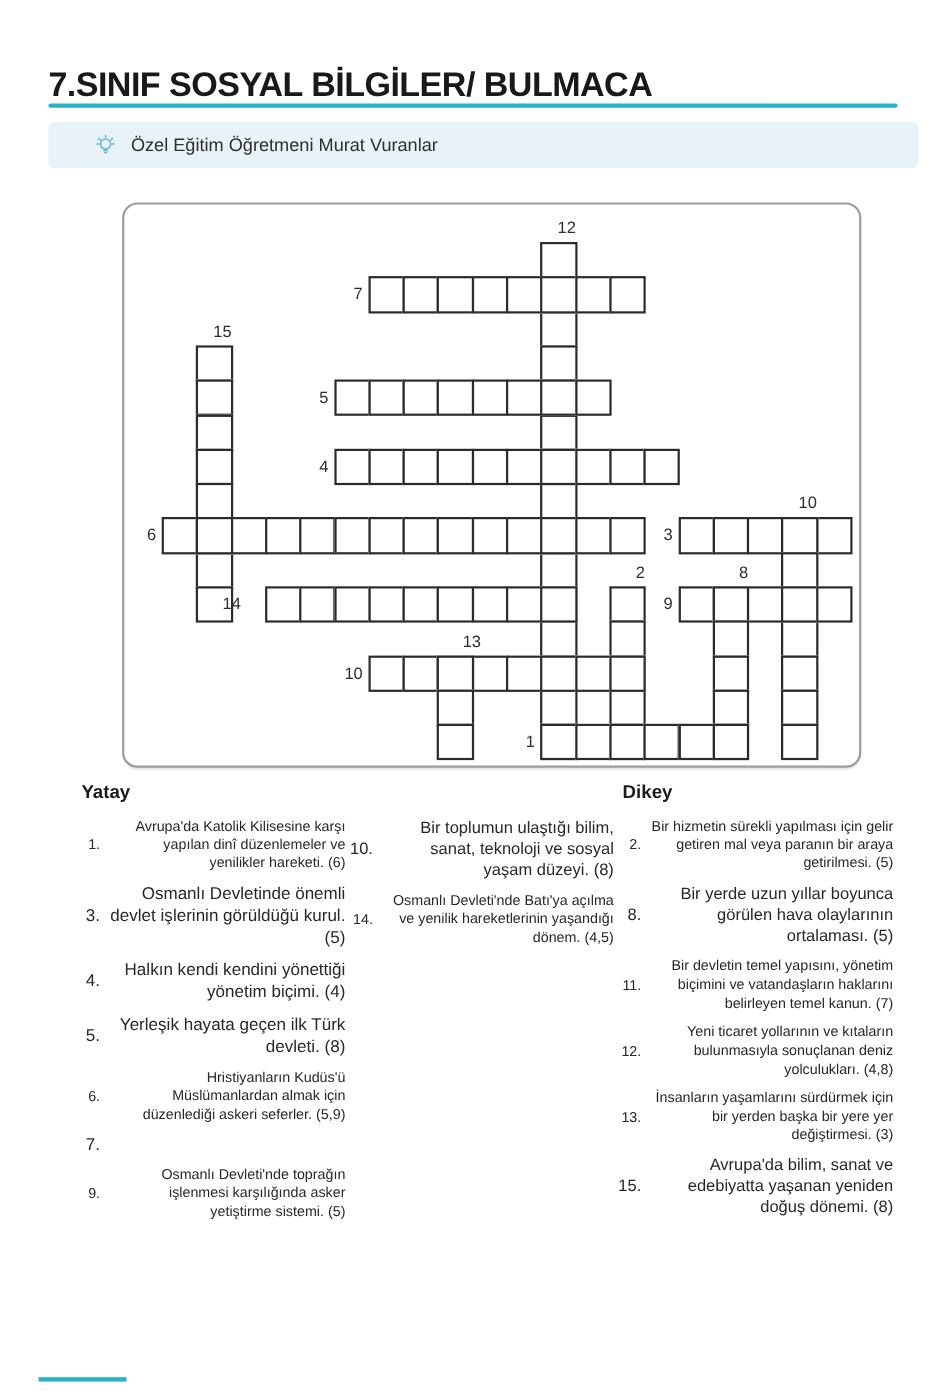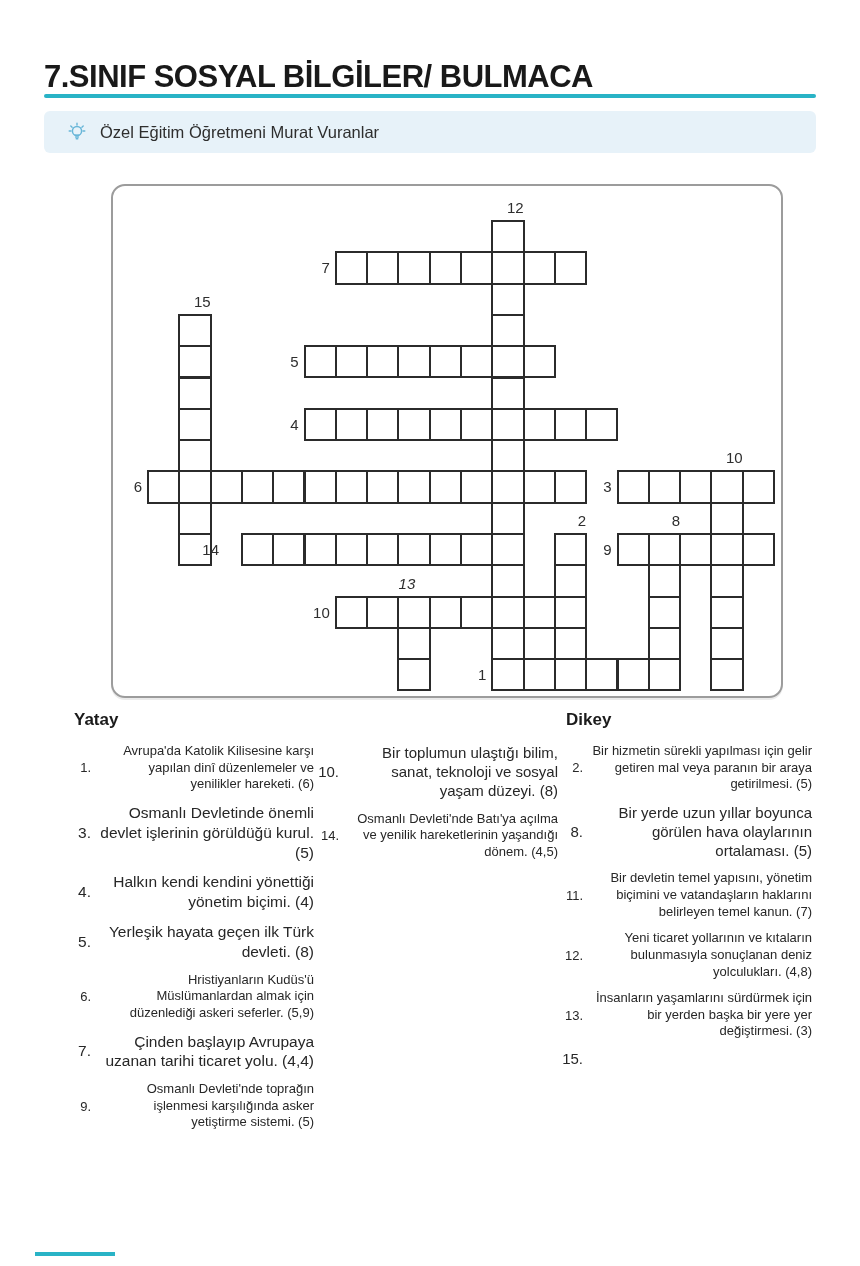--- a/index.html
+++ b/index.html
@@ -14,21 +14,21 @@
     position:absolute; left:44px; top:38px;
     font-size:31px; font-weight:bold; color:#191919;
     letter-spacing:-0.5px; white-space:nowrap;
   }
   .title-divider {
     position:absolute; left:44px; top:94px; width:772px; height:4px;
     border-radius:2px;
   }
   .byline-banner {
     position:absolute; left:44px; top:111px; width:772px; height:42px;
-    border-radius:6px; display:flex; align-items:center;
+    border-radius:6px; display:flex; align-items:center;padding-left:19px;
   }
   .bulb-icon { margin-left:21px; flex:none; display:block; }
   .byline-text { margin-left:11px; font-size:16.5px; color:#2e2e2e; }
 
   .crossword-box {
     position:absolute; left:111px; top:184px; width:668px; height:510px;
     border:2px solid #9c9c9c; border-radius:14px; background:#fff;
     box-shadow:0 2px 0 rgba(0,0,0,0.08);
   }
   .crossword-grid { position:absolute; left:35px; top:35px; }
@@ -179,21 +179,21 @@
       <div class="cw-cell" style="left: 499.8px; top: 437.2px; width: 33.3px; height: 33.3px; border-color: rgb(43, 43, 43);"></div>
       <div class="cw-lbl cw-lbl-across" style="left: 143.8px; top: 375.6px; width: 38px; line-height: 31.3px; height: 31.3px;">10</div>
       <div class="cw-cell" style="left: 186.8px; top: 374.6px; width: 33.3px; height: 33.3px; border-color: rgb(43, 43, 43);"></div>
       <div class="cw-cell" style="left: 218.1px; top: 374.6px; width: 33.3px; height: 33.3px; border-color: rgb(43, 43, 43);"></div>
       <div class="cw-cell" style="left: 249.4px; top: 374.6px; width: 33.3px; height: 33.3px; border-color: rgb(43, 43, 43);"></div>
       <div class="cw-cell" style="left: 280.7px; top: 374.6px; width: 33.3px; height: 33.3px; border-color: rgb(43, 43, 43);"></div>
       <div class="cw-cell" style="left: 312px; top: 374.6px; width: 33.3px; height: 33.3px; border-color: rgb(43, 43, 43);"></div>
       <div class="cw-cell" style="left: 343.3px; top: 374.6px; width: 33.3px; height: 33.3px; border-color: rgb(43, 43, 43);"></div>
       <div class="cw-cell" style="left: 374.6px; top: 374.6px; width: 33.3px; height: 33.3px; border-color: rgb(43, 43, 43);"></div>
       <div class="cw-cell" style="left: 405.9px; top: 374.6px; width: 33.3px; height: 33.3px; border-color: rgb(43, 43, 43);"></div>
-      <div class="cw-lbl cw-lbl-down" style="left: 236px; top: 352.6px; width: 31.3px; line-height: 20px; height: 20px; font-style: italic;">13</div>
+      <div class="cw-lbl cw-lbl-down" style="left: 258px; top: 352.6px; width: 31.3px; line-height: 20px; height: 20px;">13</div>
       <div class="cw-cell" style="left: 249.4px; top: 374.6px; width: 33.3px; height: 33.3px; border-color: rgb(43, 43, 43);"></div>
       <div class="cw-cell" style="left: 249.4px; top: 405.9px; width: 33.3px; height: 33.3px; border-color: rgb(43, 43, 43);"></div>
       <div class="cw-cell" style="left: 249.4px; top: 437.2px; width: 33.3px; height: 33.3px; border-color: rgb(43, 43, 43);"></div>
       <div class="cw-lbl cw-lbl-across" style="left: 300.3px; top: 438.2px; width: 38px; line-height: 31.3px; height: 31.3px;">1</div>
       <div class="cw-cell" style="left: 343.3px; top: 437.2px; width: 33.3px; height: 33.3px; border-color: rgb(43, 43, 43);"></div>
       <div class="cw-cell" style="left: 374.6px; top: 437.2px; width: 33.3px; height: 33.3px; border-color: rgb(43, 43, 43);"></div>
       <div class="cw-cell" style="left: 405.9px; top: 437.2px; width: 33.3px; height: 33.3px; border-color: rgb(43, 43, 43);"></div>
       <div class="cw-cell" style="left: 437.2px; top: 437.2px; width: 33.3px; height: 33.3px; border-color: rgb(43, 43, 43);"></div>
       <div class="cw-cell" style="left: 468.5px; top: 437.2px; width: 33.3px; height: 33.3px; border-color: rgb(43, 43, 43);"></div>
       <div class="cw-cell" style="left: 499.8px; top: 437.2px; width: 33.3px; height: 33.3px; border-color: rgb(43, 43, 43);"></div>
@@ -217,21 +217,20 @@
     <div class="clue" style="font-size: 15.5px;">
       <span class="clue-num">5.</span>
       <div class="clue-text">Yerleşik hayata geçen ilk Türk devleti. (8)</div>
     </div>
     <div class="clue" style="font-size: 13px;">
       <span class="clue-num">6.</span>
       <div class="clue-text">Hristiyanların Kudüs'ü Müslümanlardan almak için düzenlediği askeri seferler. (5,9)</div>
     </div>
     <div class="clue" style="font-size: 15.5px;">
       <span class="clue-num">7.</span>
-      <div class="clue-text">Çinden başlayıp Avrupaya uzanan tarihi ticaret yolu. (4,4)</div>
     </div>
     <div class="clue" style="font-size: 13px;">
       <span class="clue-num">9.</span>
       <div class="clue-text">Osmanlı Devleti'nde toprağın işlenmesi karşılığında asker yetiştirme sistemi. (5)</div>
     </div>
   </div>
 
 <div class="clue-col" id="col-middle" style="left:316px; top:743px; width:242px;">
     <div class="clue" style="font-size: 15px;">
       <span class="clue-num">10.</span>
@@ -260,16 +259,17 @@
     <div class="clue" style="font-size: 13px;">
       <span class="clue-num">12.</span>
       <div class="clue-text">Yeni ticaret yollarının ve kıtaların bulunmasıyla sonuçlanan deniz yolculukları. (4,8)</div>
     </div>
     <div class="clue" style="font-size: 13px;">
       <span class="clue-num">13.</span>
       <div class="clue-text">İnsanların yaşamlarını sürdürmek için bir yerden başka bir yere yer değiştirmesi. (3)</div>
     </div>
     <div class="clue" style="font-size: 15px;">
       <span class="clue-num">15.</span>
+      <div class="clue-text">Avrupa'da bilim, sanat ve edebiyatta yaşanan yeniden doğuş dönemi. (8)</div>
     </div>
   </div>
 
 <div class="footer-accent" style="background: rgb(41, 179, 198);"></div>
 
 </body></html>

